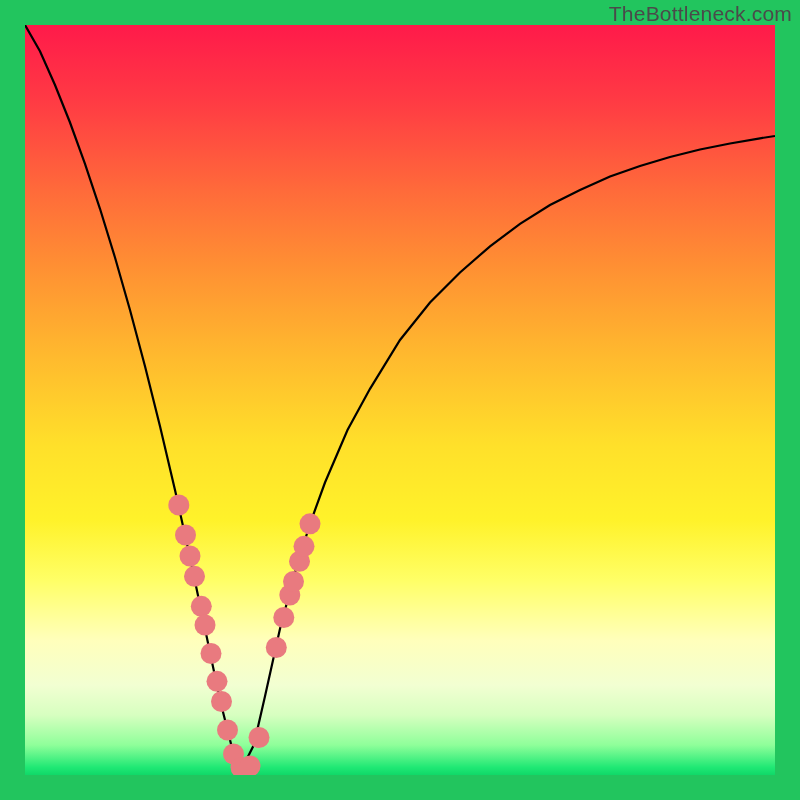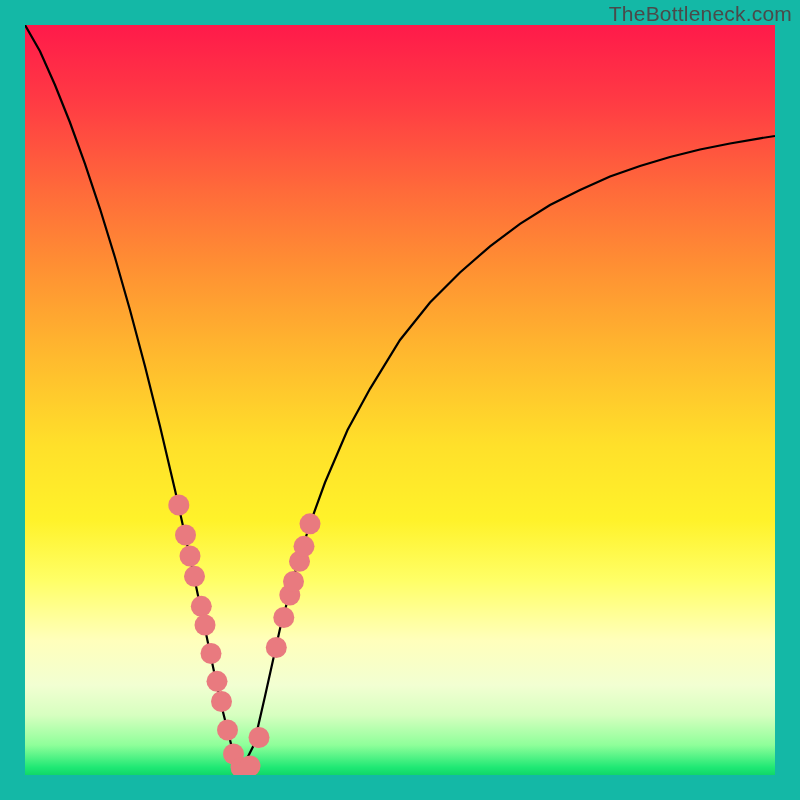--- a/index.html
+++ b/index.html
@@ -7,21 +7,21 @@
     padding: 0;
     width: 800px;
     height: 800px;
     overflow: hidden;
     background: #000;
     font-family: Arial, Helvetica, sans-serif;
   }
   .frame {
     position: absolute;
     inset: 0;
-    background: #14b8a6;
+    background: #22c55e;
   }
   .plot-area {
     position: absolute;
     left: 25px;
     top: 25px;
     width: 750px;
     height: 750px;
     overflow: hidden;
   }
   .gradient-bg {

